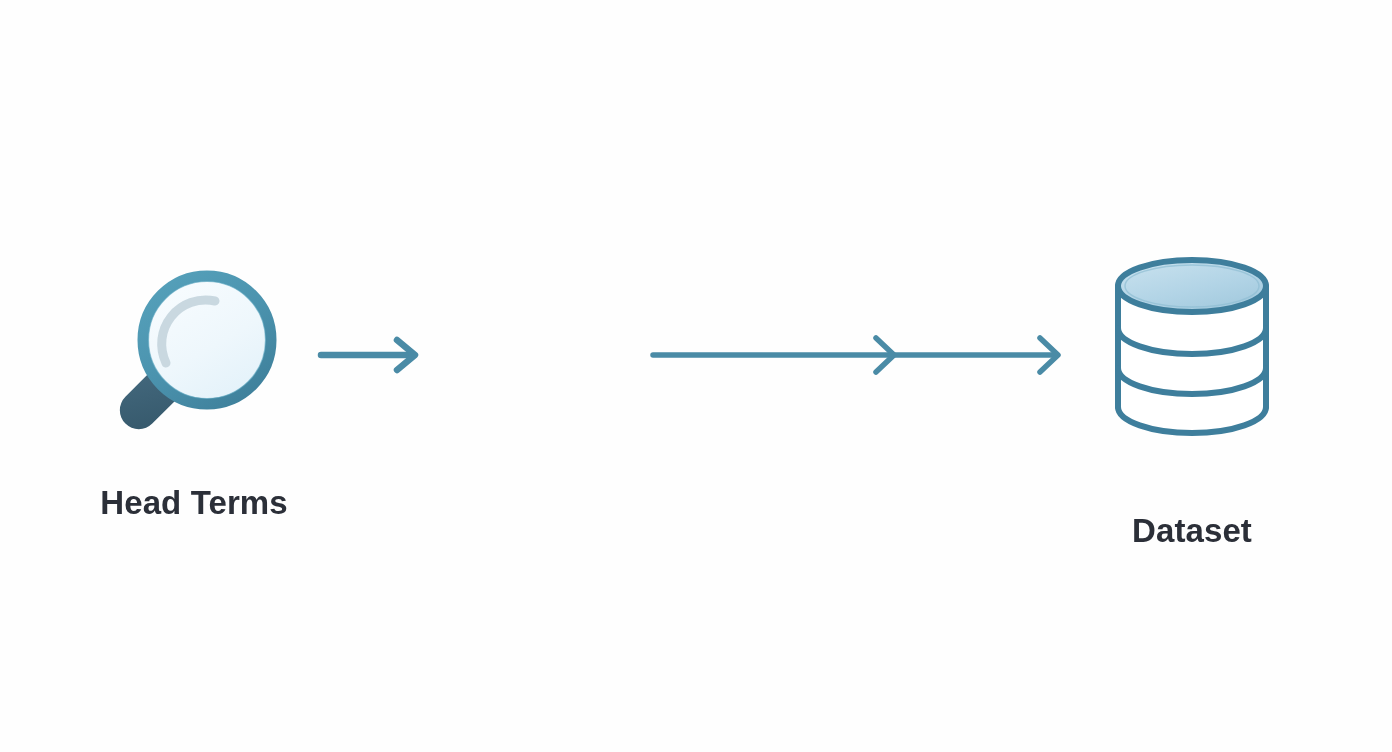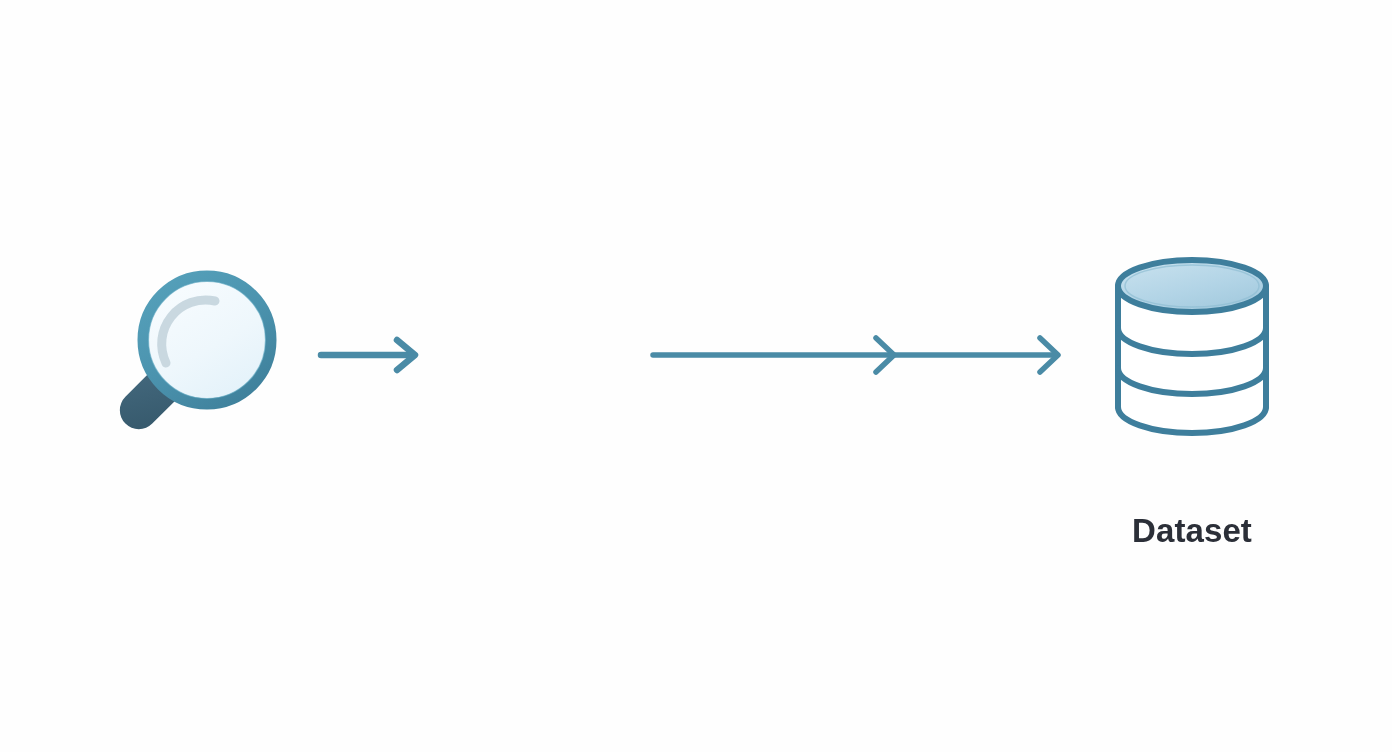--- a/index.html
+++ b/index.html
@@ -97,20 +97,21 @@
 
           <circle cx="108" cy="82" r="60" fill="url(#lensGrad)"></circle>
 
           <circle cx="108" cy="82" r="64" fill="none" stroke="url(#ringGrad)" stroke-width="11"></circle>
 
           <circle cx="108" cy="82" r="58.5" fill="none" stroke="#5fa9c1" stroke-width="1.2" opacity="0.6"></circle>
 
           <path d="M 67 105 A 44 44 0 0 1 116 43" fill="none" stroke="#c6d6de" stroke-width="9" stroke-linecap="round" opacity="0.95"></path>
         </svg>
       </span>
+      <span class="node-label">Head Terms</span>
     </div>
 
     <div class="connector" id="connector-1">
       <span>
         <svg width="120" height="50" viewBox="0 0 120 50" xmlns="http://www.w3.org/2000/svg">
           <g fill="none" stroke="#4a8ba6" stroke-width="6.5" stroke-linecap="round" stroke-linejoin="round">
             <line x1="9" y1="25" x2="97" y2="25"></line>
             <polyline points="85,10 103,25 85,40"></polyline>
           </g>
         </svg>

